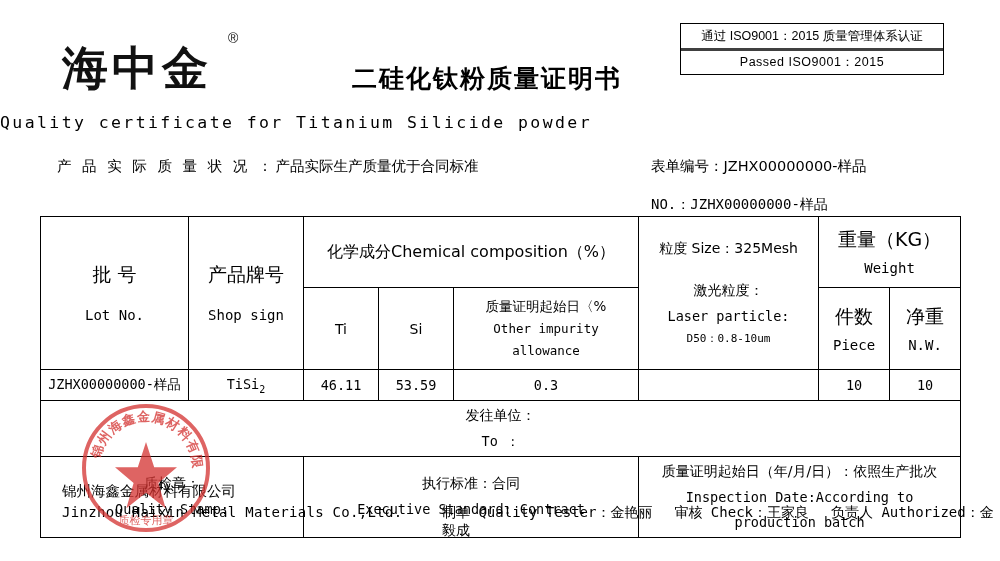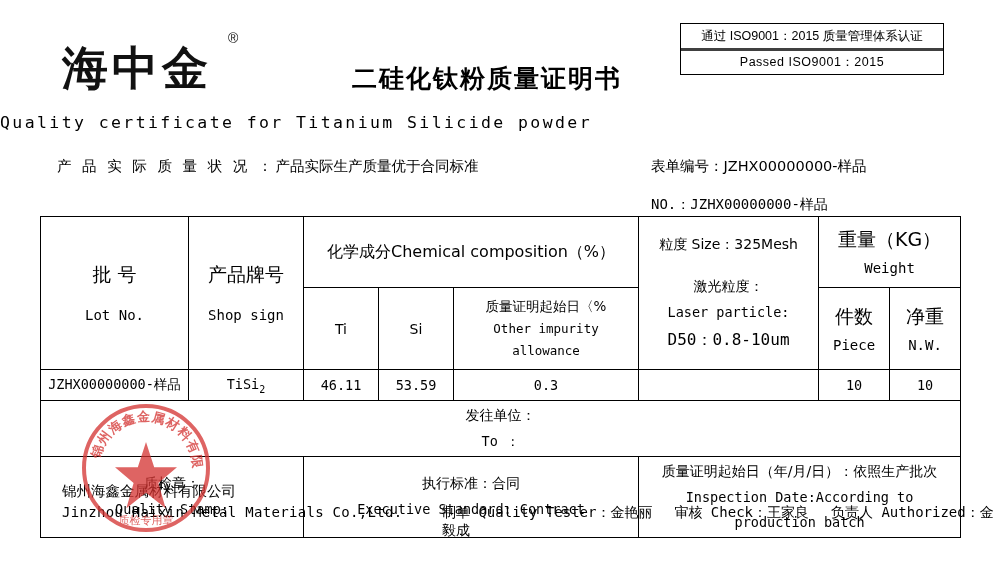--- a/index.html
+++ b/index.html
@@ -234,21 +234,21 @@
           <div class="cell-cn">产品牌号</div>
           <div style="height:12px"></div>
           <div class="cell-en">Shop sign</div>
         </td>
         <td colspan="3" style="height:54px;font-size:16px">化学成分Chemical composition（%）</td>
         <td rowspan="2" class="blk-left">
           <div style="font-size:14px">粒度 Size：325Mesh</div>
           <div style="height:16px"></div>
           <div style="font-size:14px">激光粒度：</div>
           <div class="small-en" style="font-size:13.5px">Laser particle:</div>
-          <div class="small-en" style="font-size:16px">D50：0.8-10um</div>
+          <div class="small-en" style="font-size:11px">D50：0.8-10um</div>
         </td>
         <td colspan="2" class="two-line" style="height:54px">
           <div class="cell-cn">重量（KG）</div>
           <div class="cell-en">Weight</div>
         </td>
       </tr>
 
       <tr>
         <td class="cell-en" style="height:64px">Ti</td>
         <td class="cell-en">Si</td>

